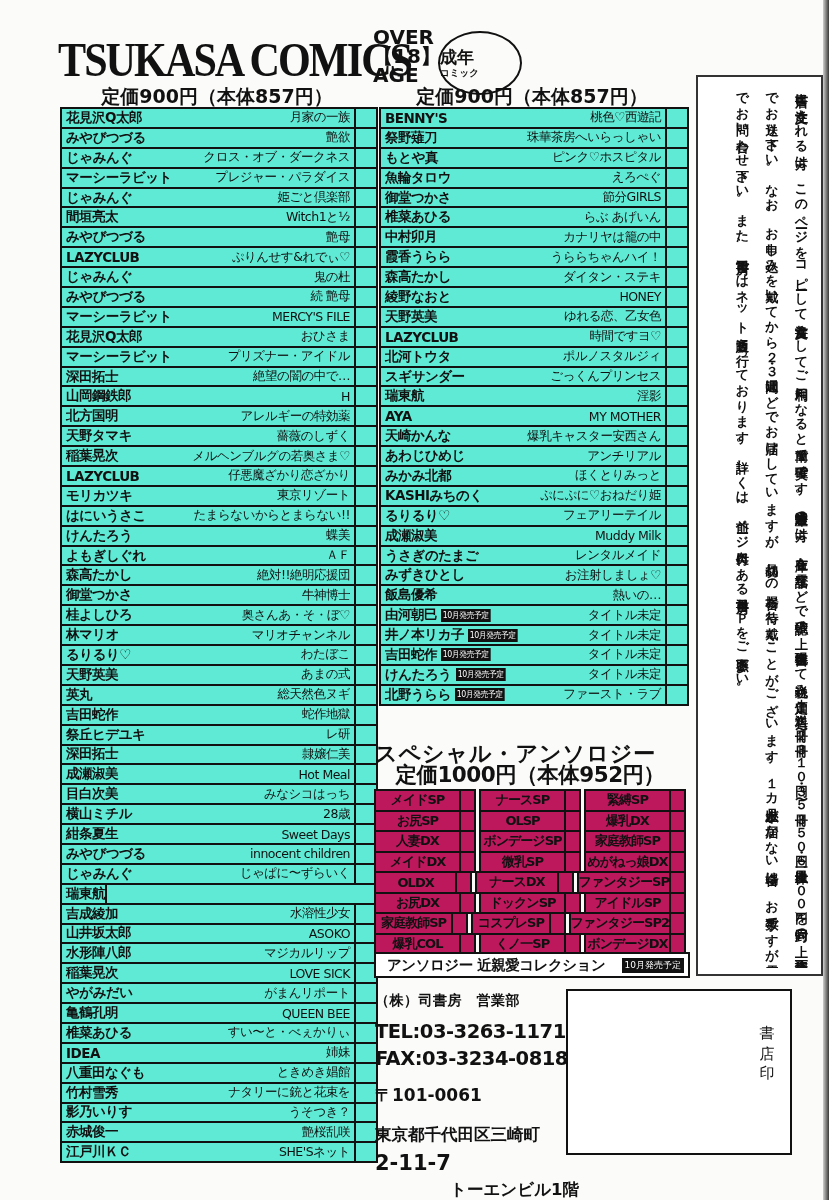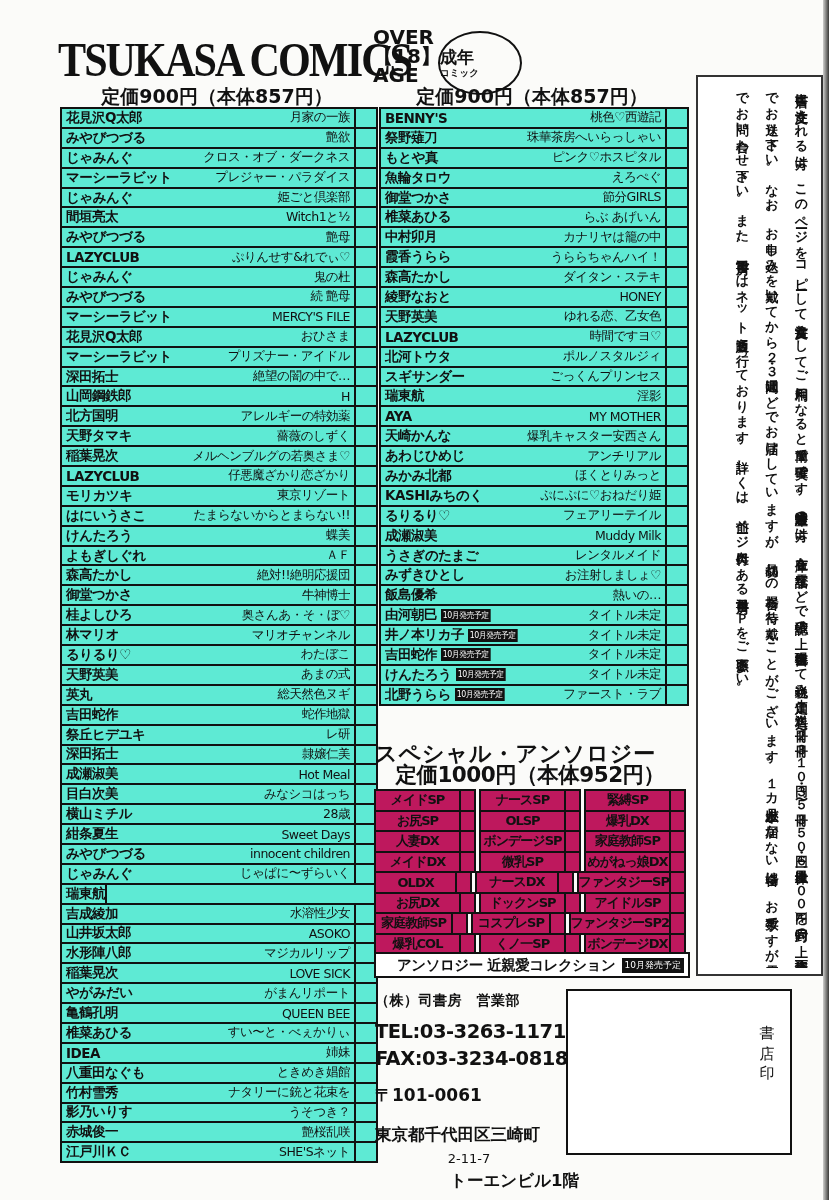--- a/index.html
+++ b/index.html
@@ -53,34 +53,34 @@
   .anth-row{display:flex;}
   .anth-cell{flex:1 1 0; display:flex; border:2px solid #111; margin-top:-2px;
     height:18.5px; align-items:center; background:#be185d;}
   .anth-cell + .anth-cell{margin-left:3px;}
   .anth-row:first-child .anth-cell{margin-top:0;}
   .anth-cell .lbl{flex:1 1 auto; text-align:center; font-weight:bold; font-size:13px;
     white-space:nowrap; letter-spacing:-1px; overflow:hidden;}
   .anth-cell .check{flex:0 0 13px; align-self:stretch; border-left:2px solid #111;}
   #anth-footer{position:absolute; left:374px; top:952px; width:312px; height:22px;
     border:2px solid #111; background:#fff; display:flex; align-items:center;}
-  #anth-footer .lbl{flex:1 1 auto; font-weight:bold; font-size:14.5px; padding-left:21px;
+  #anth-footer .lbl{flex:1 1 auto; font-weight:bold; font-size:14.5px; padding-left:11px;
     letter-spacing:-0.5px; white-space:nowrap;}
   #anth-footer .badge{flex:0 0 auto; background:#111; color:#fff; font-size:9px;
     padding:1px 3px; margin-right:4px; white-space:nowrap;}
 
   
   #publisher{position:absolute; left:375px; top:992px; width:210px;}
   #publisher .company{font-weight:bold; font-size:14px; white-space:nowrap; letter-spacing:0.5px;}
   #publisher .tel,#publisher .fax{font-weight:bold; font-size:19.5px; white-space:nowrap;
     letter-spacing:-0.5px; margin-top:4px;}
   #publisher .tel{margin-top:10px;}
   #publisher .postal{font-weight:bold; font-size:17px; margin-top:14px; white-space:nowrap;}
   #publisher .addr1{font-weight:bold; font-size:16.5px; margin-top:17px; white-space:nowrap;}
-  #publisher .addr2{font-weight:normal; font-size:13px; margin-top:5px; text-align:center;
+  #publisher .addr2{font-weight:bold; font-size:21px; margin-top:5px; text-align:left;
     padding-right:22px; white-space:nowrap;}
   #publisher .addr3{font-weight:bold; font-size:16.5px; margin-top:4px; text-align:right;
     padding-right:6px; white-space:nowrap;}
 
   
   #stamp-box{position:absolute; left:566px; top:989px; width:222px; height:162px;
     border:2.5px solid #111; background:#fff;}
   #stamp-box .stamp-label{position:absolute; right:14px; top:22px;
     writing-mode:vertical-rl; text-orientation:upright; font-size:15px;
     letter-spacing:20px; font-weight:normal;}

